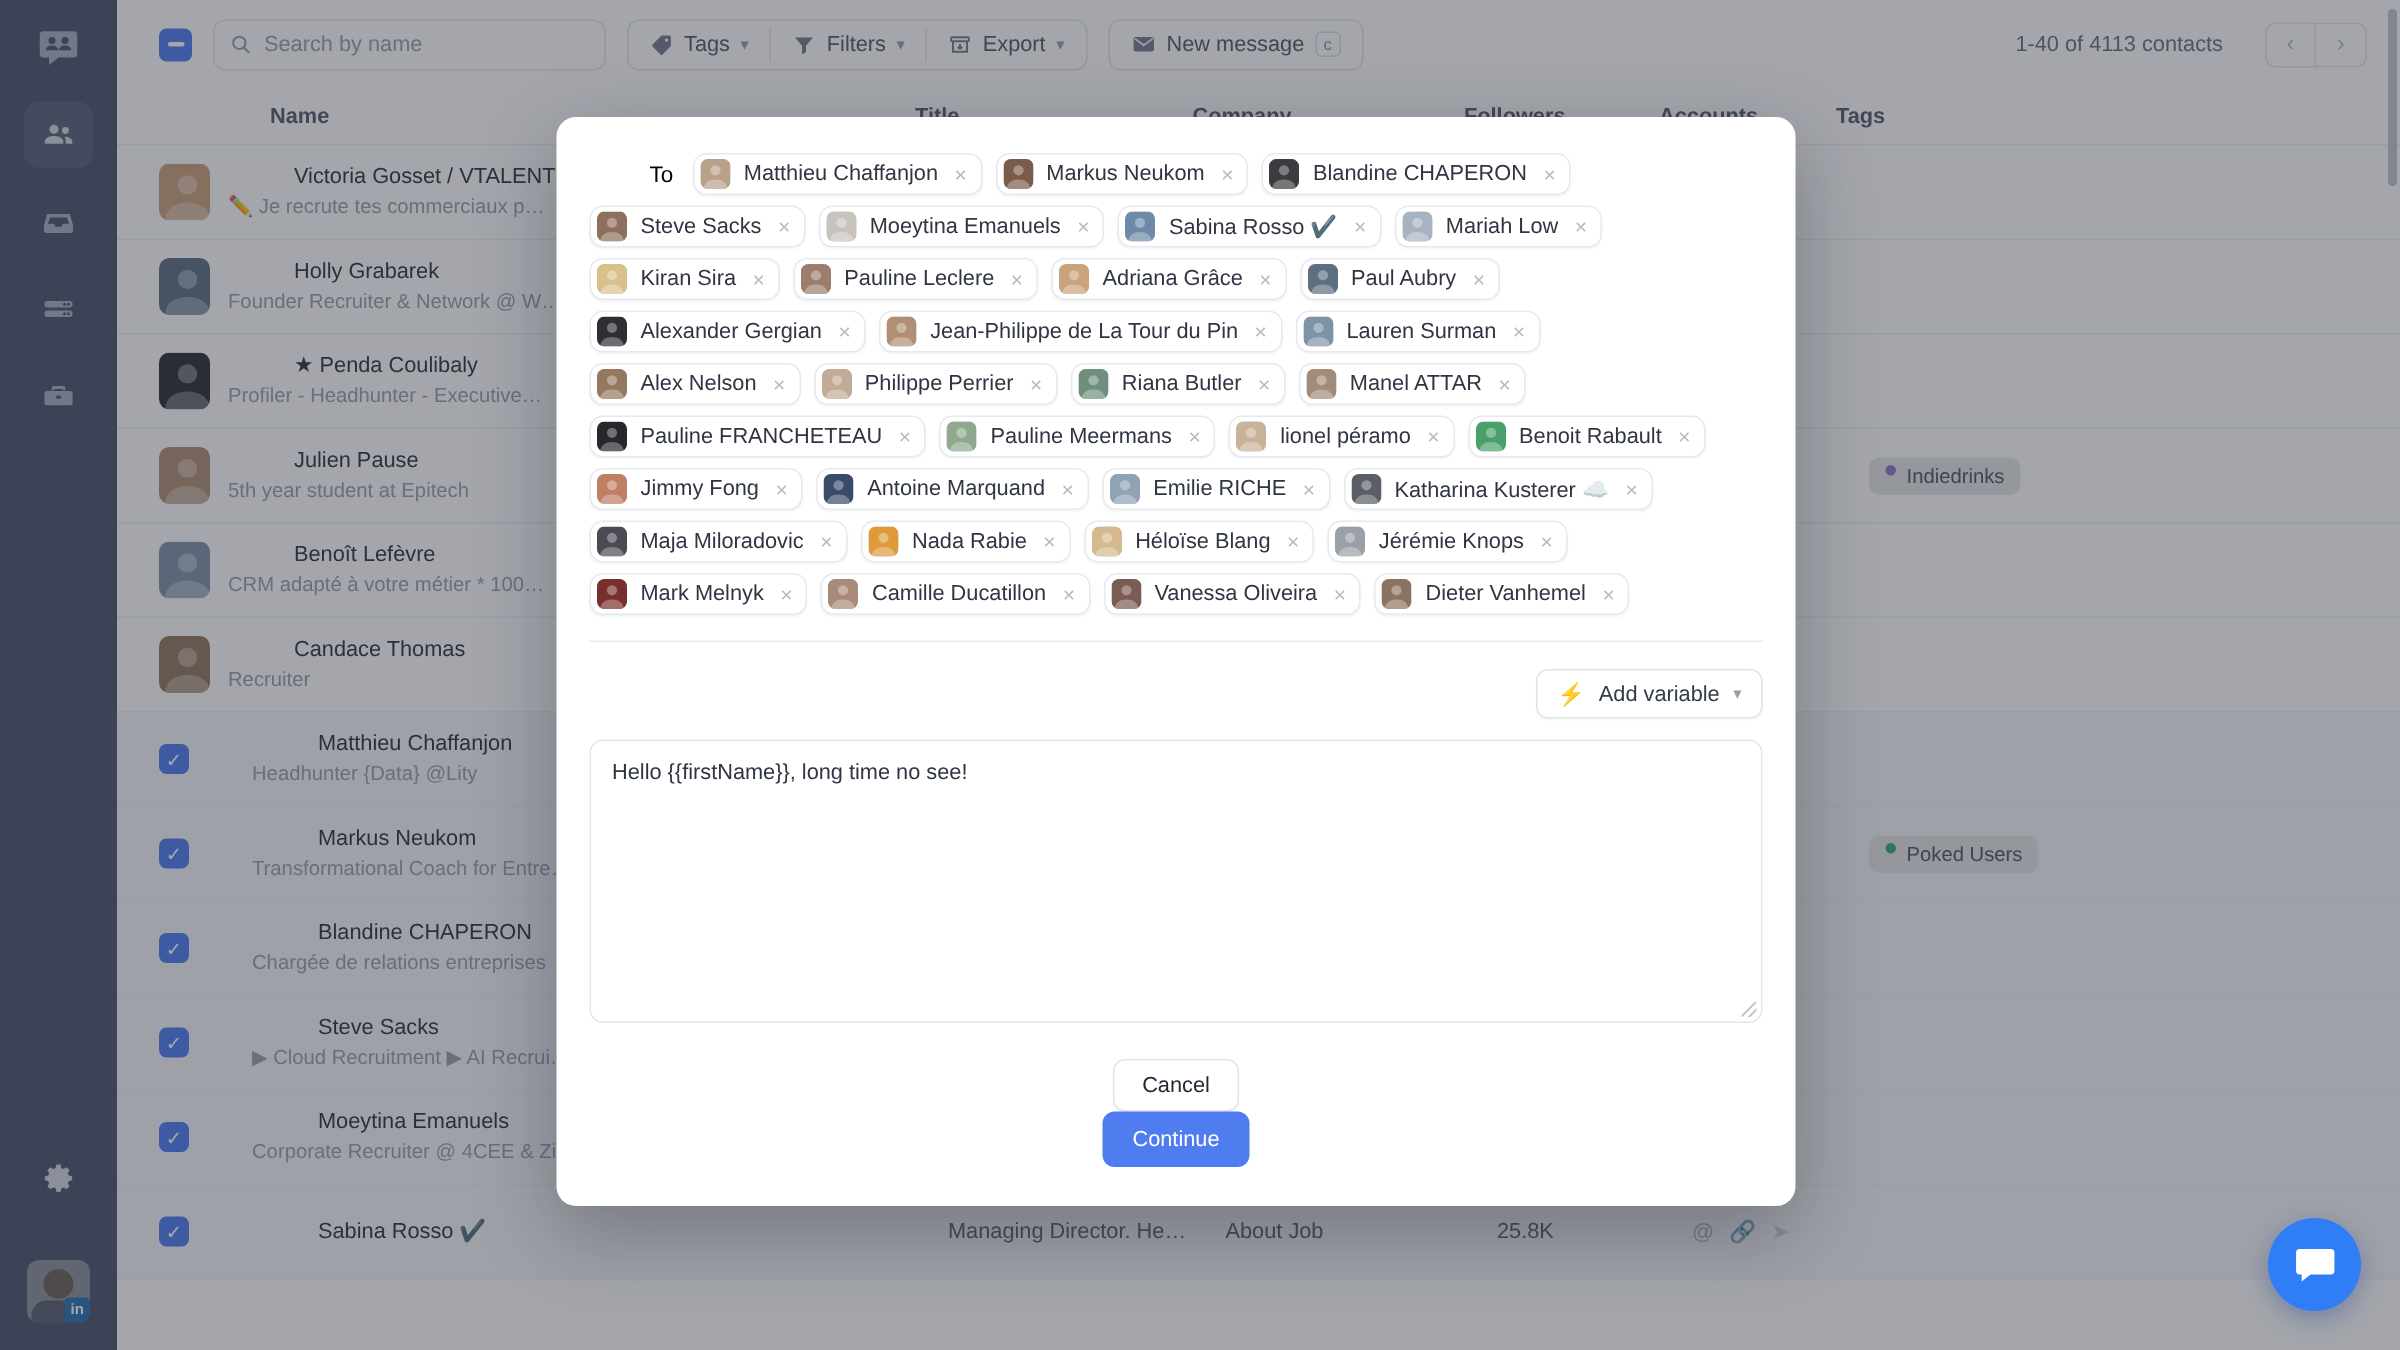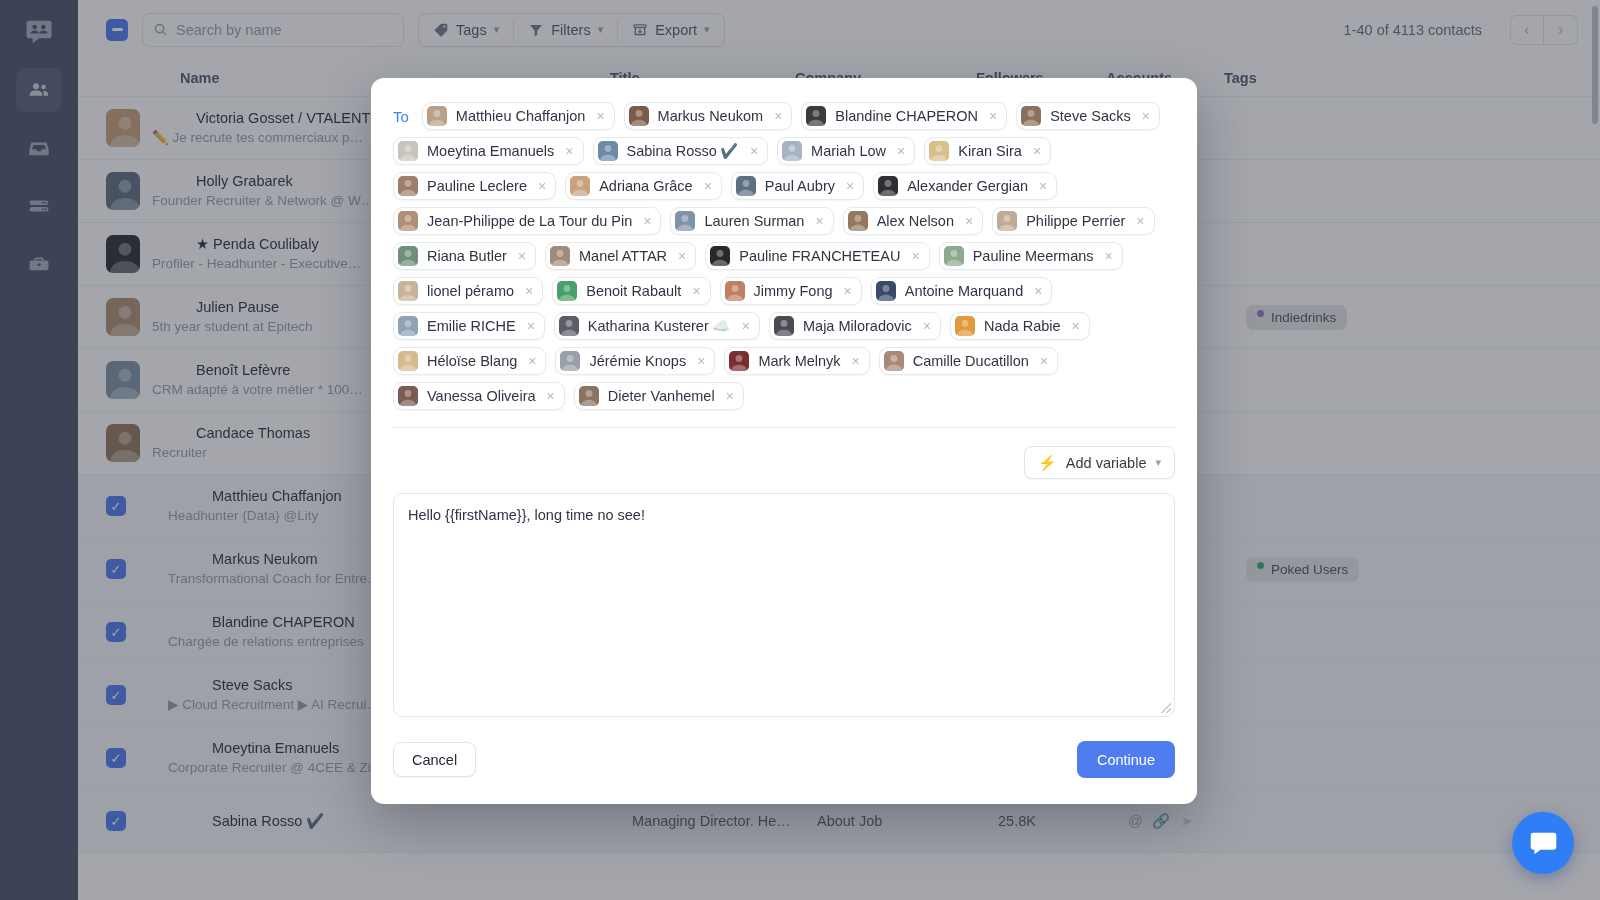--- a/index.html
+++ b/index.html
@@ -78,21 +78,21 @@
   .vscroll{ position:absolute; right:2px; top:6px; width:6px; height:118px; border-radius:3px; background:#c2c6ce;}
 
   
   .modal{
     position:absolute; left:371px; top:78px; width:826px; height:726px;
     background:#fff; border-radius:13px; box-shadow:0 18px 54px rgba(20,24,36,.30);
     display:flex; flex-direction:column; padding:24px 22px 0 22px;
   }
   .to-area{ display:flex; flex-wrap:wrap; align-items:center; gap:7px 9px;
             border-bottom:1px solid #e8eaee; padding-bottom:17px; }
-  .to-label{ color:#3b82f6; font-size:15px; margin-right:4px; }
+  .to-label{ color:#000000; font-size:15px; margin-right:4px;margin-left:40px; }
   .chip{
     display:inline-flex; align-items:center; gap:9px;
     background:#fff; border:1px solid #e7e9ee; border-radius:9px;
     padding:3px 9px 3px 4px; height:28px; box-shadow:0 1px 1.5px rgba(25,30,42,.05);
     font-size:14.5px; color:#2f3542; white-space:nowrap;
   }
   .chip .cav{ width:20px;height:20px;border-radius:5px;flex:none;overflow:hidden;position:relative;background:#c9ccd4;}
   .chip .cx{ color:#b4b9c4; font-size:14px; line-height:1; padding-left:2px; }
 
   .varrow{ display:flex; justify-content:flex-end; padding:18px 0 14px 0; }
@@ -100,21 +100,21 @@
            border:1px solid #e1e4ea;border-radius:8px;background:#fff;color:#343b49;font-size:14.5px;
            box-shadow:0 1px 1.5px rgba(25,30,42,.05);}
   .bolt{ color:#4f7df0; font-size:15px; }
   .chev{ color:#98a0ad; font-size:11px; }
 
   .composer{ flex:1 1 auto; border:1px solid #e2e5ea; border-radius:9px; padding:13px 14px;
              color:#2f3542; font-size:14.5px; position:relative; min-height:0;}
   .resize{ position:absolute; right:3px; bottom:3px; width:10px; height:10px;
            background:linear-gradient(135deg,transparent 0 45%,#c3c8d1 45% 55%,transparent 55% 70%,#c3c8d1 70% 80%,transparent 80%);}
 
-  .footer{ display:flex; align-items:center; justify-content:space-between; padding:24px 0 26px 0; }
+  .footer{ display:flex; align-items:center; justify-content:space-between; padding:24px 0 26px 0;flex-direction:column; }
   .btn-cancel{ height:35px;padding:0 18px;border:1px solid #e1e4ea;border-radius:8px;background:#fff;
                color:#232a36;font-size:14.5px;box-shadow:0 1px 1.5px rgba(25,30,42,.05);}
   .btn-continue{ height:37px;padding:0 20px;border:none;border-radius:8px;background:#4f7df0;
                  color:#fff;font-size:14.5px;}
 
   .fab{ position:absolute; right:26px; bottom:26px; width:62px;height:62px;border-radius:50%;
         background:#2f7ef5; display:flex;align-items:center;justify-content:center;
         box-shadow:0 5px 16px rgba(20,60,140,.35); }
 </style>
 </head>
@@ -156,20 +156,33 @@
         </svg>
     </div>
     <div class="sb-item">
       <svg width="24" height="24" viewBox="0 0 24 24" fill="#aab0bf">
           <path d="M9 5.4h6a1.6 1.6 0 0 1 1.6 1.6v1.2h-1.9V7.3H9.3v.9H7.4V7a1.6 1.6 0 0 1 1.6-1.6z"></path>
           <rect x="2.6" y="8.6" width="18.8" height="9.6" rx="1.8"></rect>
           <rect x="10.3" y="11.6" width="3.4" height="2.2" rx="1" fill="#4d556b"></rect>
         </svg>
     </div>
     <div class="sb-spacer"></div>
+    <div class="sb-bottom">
+      <div class="sb-item">
+        <svg width="24" height="24" viewBox="0 0 24 24" fill="#d3d7e0">
+            <path d="M12 8.1a3.9 3.9 0 1 0 0 7.8 3.9 3.9 0 0 0 0-7.8zm0 2.2a1.7 1.7 0 1 1 0 3.4 1.7 1.7 0 0 1 0-3.4z"></path>
+            <path d="M10.6 2.4h2.8l.4 2.2 1.7.7 1.9-1.2 2 2-1.2 1.9.7 1.7 2.2.4v2.8l-2.2.4-.7 1.7 1.2 1.9-2 2-1.9-1.2-1.7.7-.4 2.2h-2.8l-.4-2.2-1.7-.7-1.9 1.2-2-2 1.2-1.9-.7-1.7-2.2-.4v-2.8l2.2-.4.7-1.7L4.6 6.1l2-2 1.9 1.2 1.7-.7z"></path>
+          </svg>
+      </div>
+      <div class="sb-avatar">
+        <div class="head"></div>
+          <div class="body"></div>
+        <div class="li-badge">in</div>
+      </div>
+    </div>
   </div>
 
   <div class="main">
 
     <div class="toolbar">
       <div class="cb-indet">
           <i></i>
         </div>
       <div class="search">
         <svg width="15" height="15" viewBox="0 0 24 24" fill="none" stroke="#9aa0ad" stroke-width="2.2">
@@ -201,20 +214,30 @@
           <svg width="16" height="16" viewBox="0 0 24 24" fill="none" stroke="#757d8b" stroke-width="2">
               <rect x="3.2" y="4.2" width="17.6" height="4" rx="1"></rect>
               <path d="M5 8.2v10.6h14V8.2"></path>
               <path d="M12 11v5m0 0-2.2-2.2M12 16l2.2-2.2"></path>
             </svg>
           <span>Export</span>
           <span class="chev">▾</span>
         </div>
       </div>
 
+      <div class="tbgroup">
+        <div class="tbitem">
+          <svg width="17" height="17" viewBox="0 0 24 24" fill="#757d8b">
+              <rect x="2.4" y="5.2" width="19.2" height="13.6" rx="2"></rect>
+              <path d="M3.4 6.6 12 13l8.6-6.4" fill="none" stroke="#e9ebee" stroke-width="1.8"></path>
+            </svg>
+          <span>New message</span>
+          <span class="kbd">c</span>
+        </div>
+      </div>
 
       <div class="count">1-40 of 4113 contacts</div>
       <div class="pager">
         <div class="pgbtn l">‹</div>
         <div class="pgbtn r">›</div>
       </div>
     </div>
 
     <div class="thead">
       <div class="col-name">Name</div>

